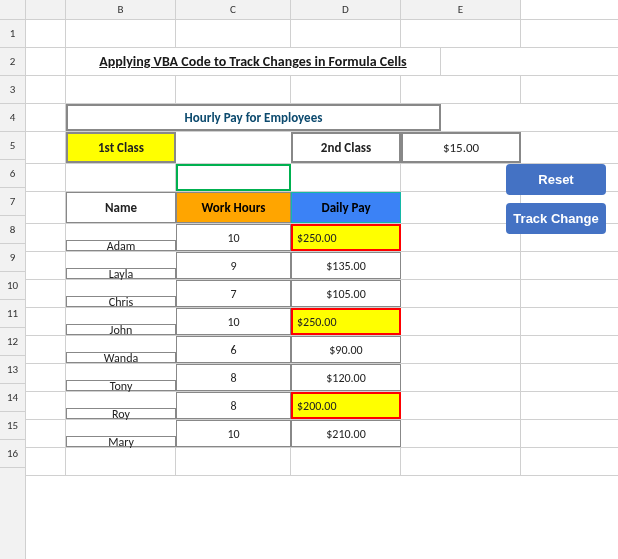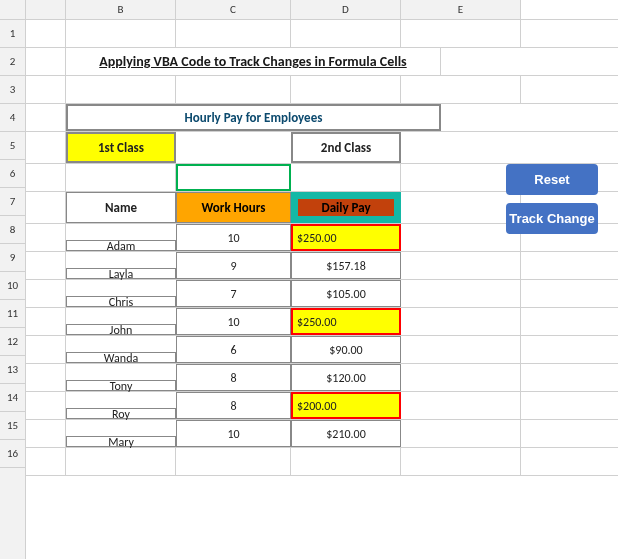--- a/index.html
+++ b/index.html
@@ -159,22 +159,22 @@
     .th-workhours {
       font-weight: bold;
       font-size: 13px;
       background: #ffa500;
       border: 1px solid #888;
       color: #000;
     }
     .th-dailypay {
       font-weight: bold;
       font-size: 13px;
-      background: #c2410c;
-      border: 7px solid #14b8a6;
+      background: #3b82f6;
+      border: 1px solid #14b8a6;
       color: #000;
     }
 
     
     .td-name {
       border: 1px solid #888;
       background: #fff;
       justify-content: center;
       margin-top: 16px;
     }
@@ -207,21 +207,21 @@
     }
 
     .btn-reset, .btn-track {
       background: #4472c4;
       color: #fff;
       font-size: 13px;
       font-weight: bold;
       border: none;
       border-radius: 4px;
       padding: 8px 0;
-      width: 92px;
+      width: 100px;
       text-align: center;
       cursor: pointer;
     }
 
     
     .merged-title {
       width: 375px; 
       min-width: 375px;
       border-right: 1px solid #d0d0d0;
     }
@@ -301,20 +301,23 @@
         <div class="cell cell-a empty-cell"></div>
         <div class="cell cell-b class1">
           <span>1st Class</span>
         </div>
         <div class="cell cell-c class1-val" style="border:2px solid #ff0000;margin-top:46px;">
           <span>$25.00</span>
         </div>
         <div class="cell cell-d class2">
           <span>2nd Class</span>
         </div>
+        <div class="cell cell-e class2-val">
+          <span>$15.00</span>
+        </div>
       </div>
 
       <div class="grid-row row-h28">
         <div class="cell cell-a empty-cell"></div>
         <div class="cell cell-b empty-cell"></div>
         <div class="cell cell-c empty-cell" style="border-top:2px solid #00b050;border-bottom:2px solid #00b050;border-left:2px solid #00b050;border-right:2px solid #00b050;"></div>
         <div class="cell cell-d empty-cell"></div>
         <div class="cell cell-e empty-cell"></div>
       </div>
 
@@ -348,21 +351,21 @@
 
       <div class="grid-row row-h28">
         <div class="cell cell-a empty-cell"></div>
         <div class="cell cell-b td-name">
           <span>Layla</span>
         </div>
         <div class="cell cell-c td-hours">
           <span>9</span>
         </div>
         <div class="cell cell-d td-pay">
-          <span>$157.18</span>
+          <span>$135.00</span>
         </div>
         <div class="cell cell-e empty-cell"></div>
       </div>
 
       <div class="grid-row row-h28">
         <div class="cell cell-a empty-cell"></div>
         <div class="cell cell-b td-name">
           <span>Chris</span>
         </div>
         <div class="cell cell-c td-hours">

